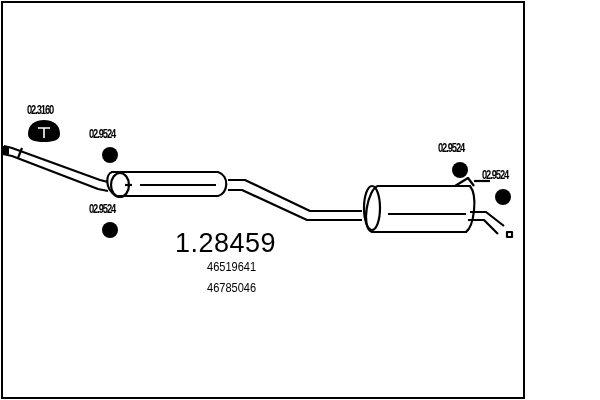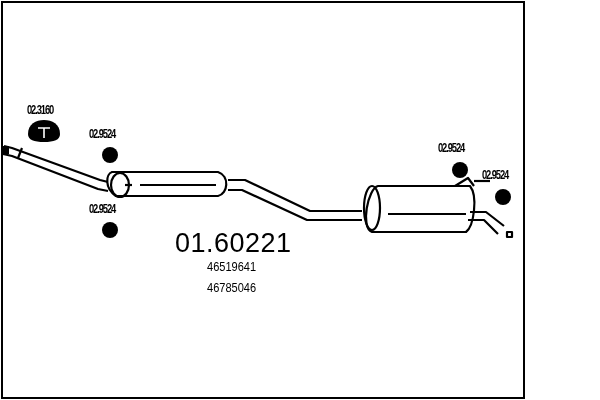--- a/index.html
+++ b/index.html
@@ -69,15 +69,15 @@
   <circle cx="460" cy="170" r="8" fill="#000"></circle>
   <circle cx="503" cy="197" r="8" fill="#000"></circle>
 </svg>
 
 <div class="label" style="left:27px; top:103px;">02.3160</div>
 <div class="label" style="left:89px; top:127px;">02.9524</div>
 <div class="label" style="left:89px; top:202px;">02.9524</div>
 <div class="label" style="left:438px; top:141px;">02.9524</div>
 <div class="label" style="left:482px; top:168px;">02.9524</div>
 
-<div class="part-number">01.60221</div>
+<div class="part-number">1.28459</div>
 <div class="oe" style="left:207px; top:259px;">46519641</div>
 <div class="oe" style="left:207px; top:280px;">46785046</div>
 
 </body></html>

